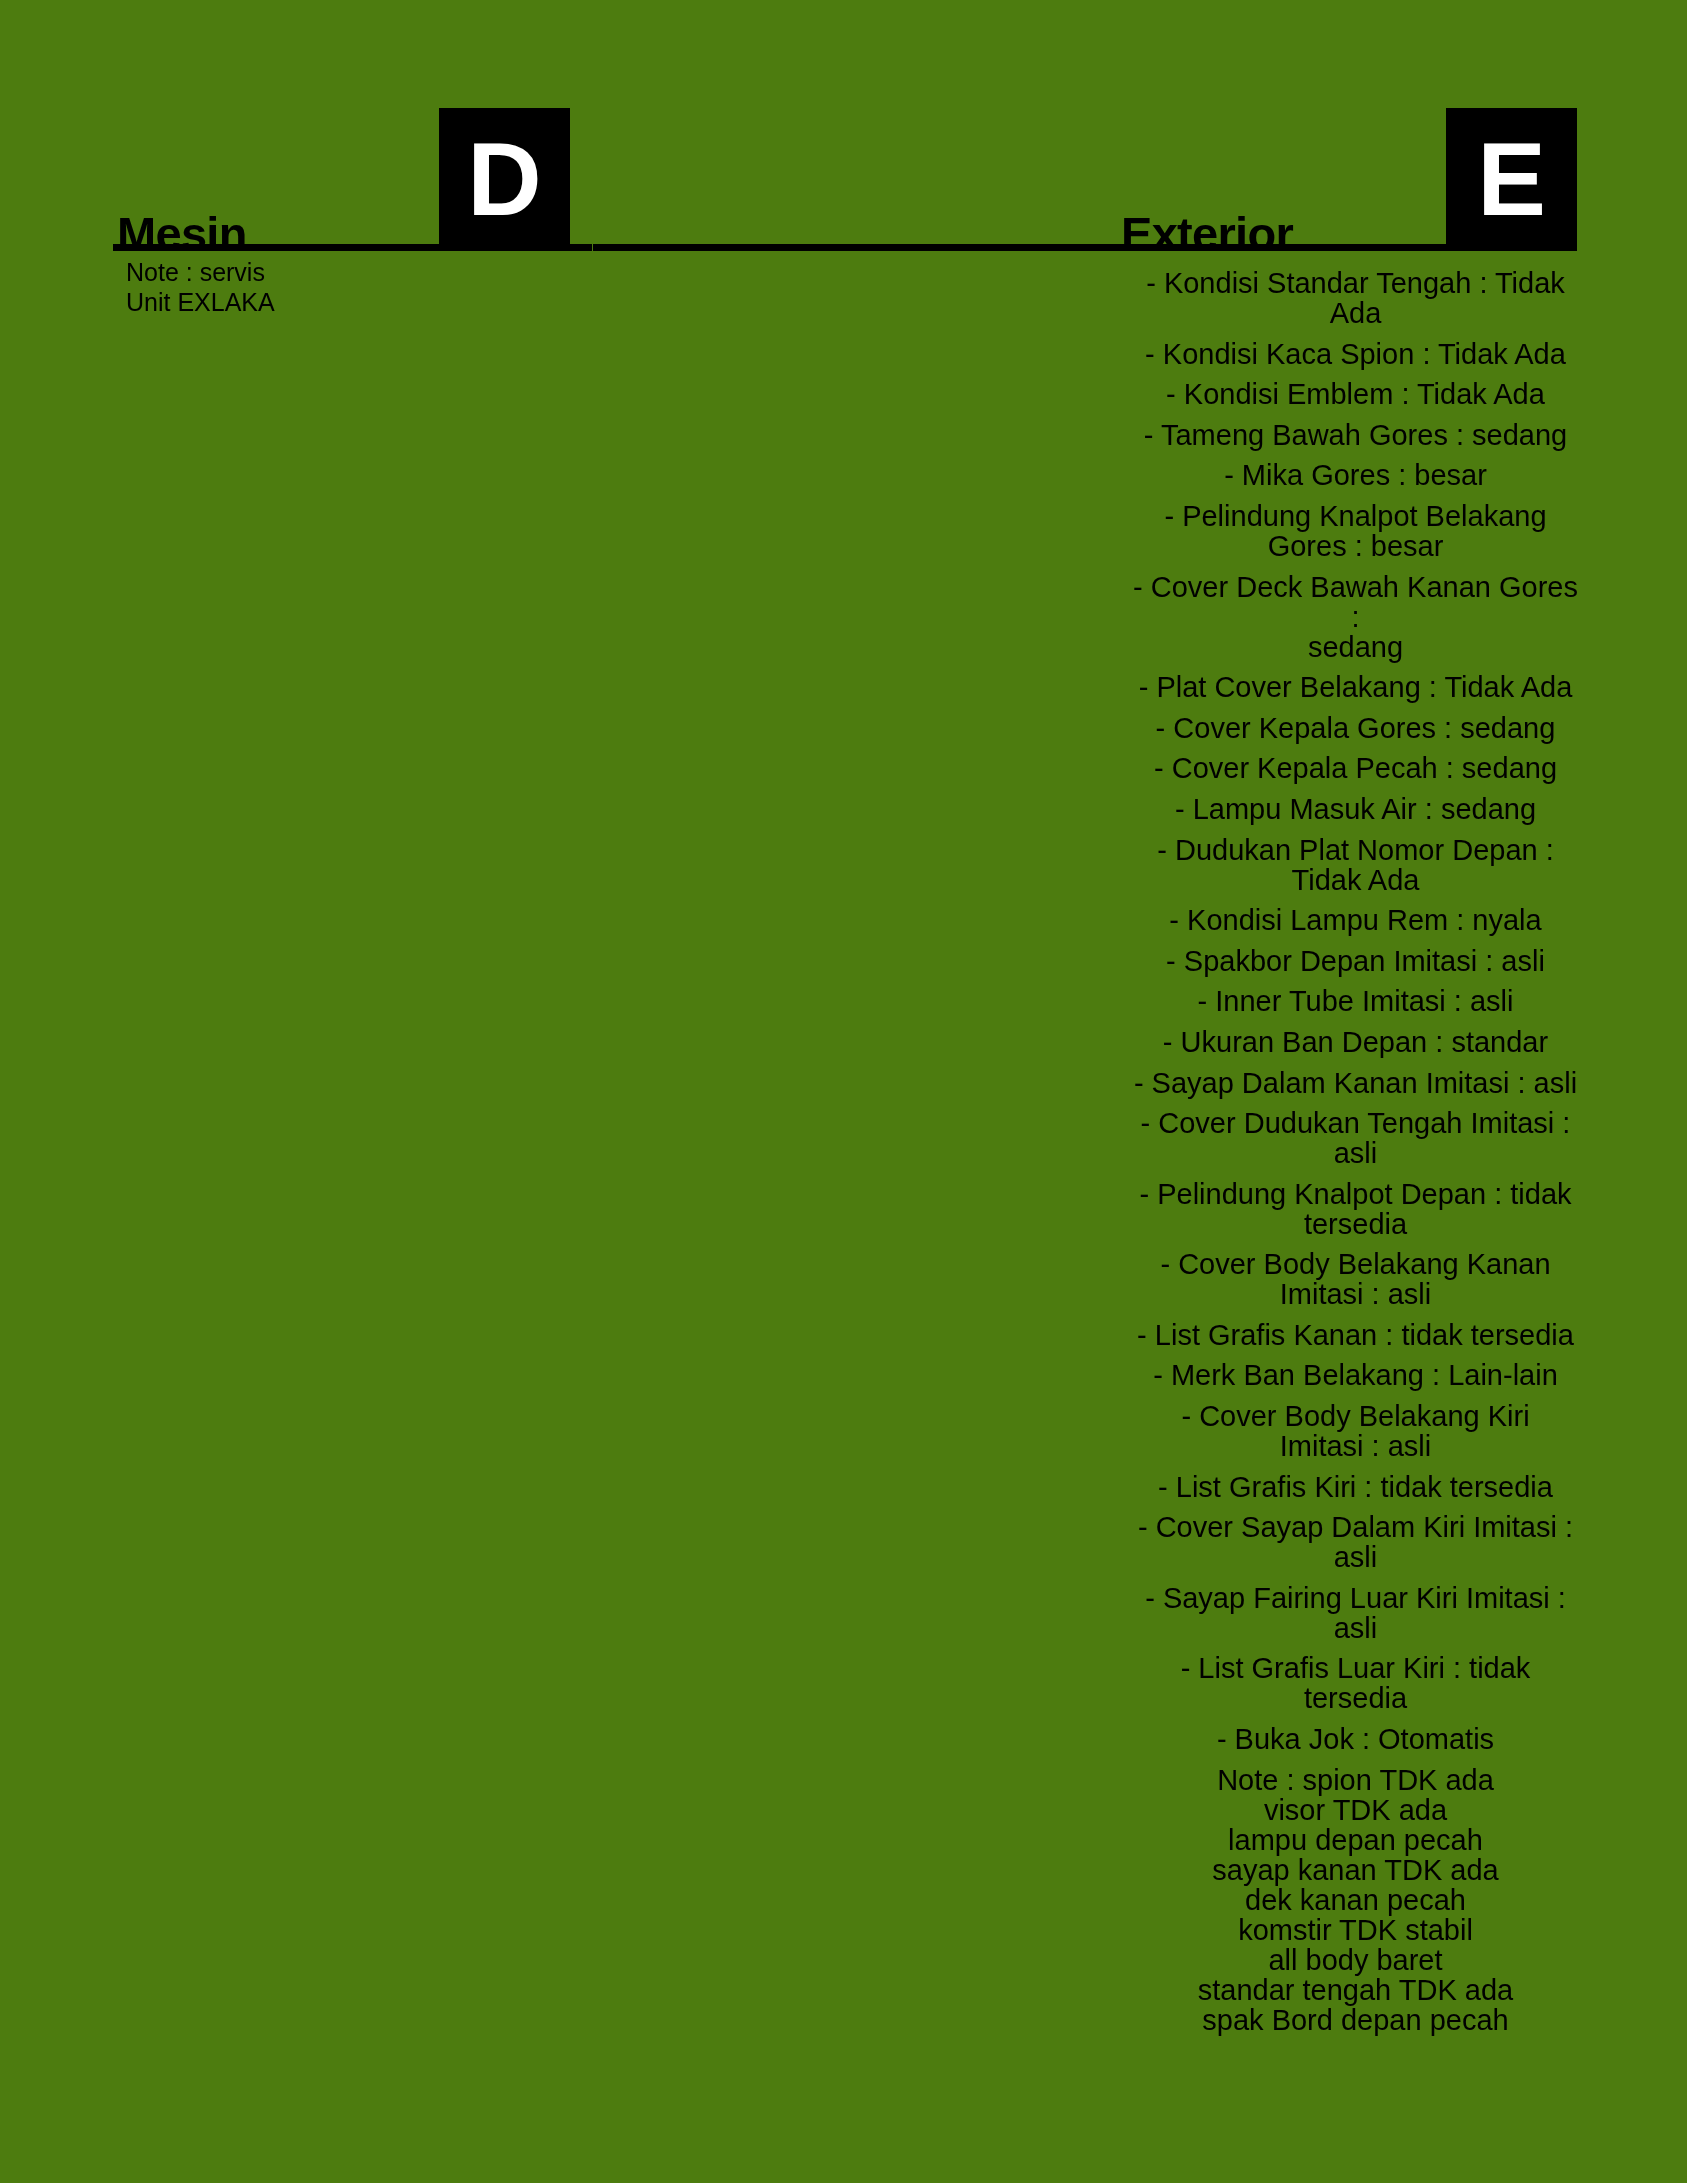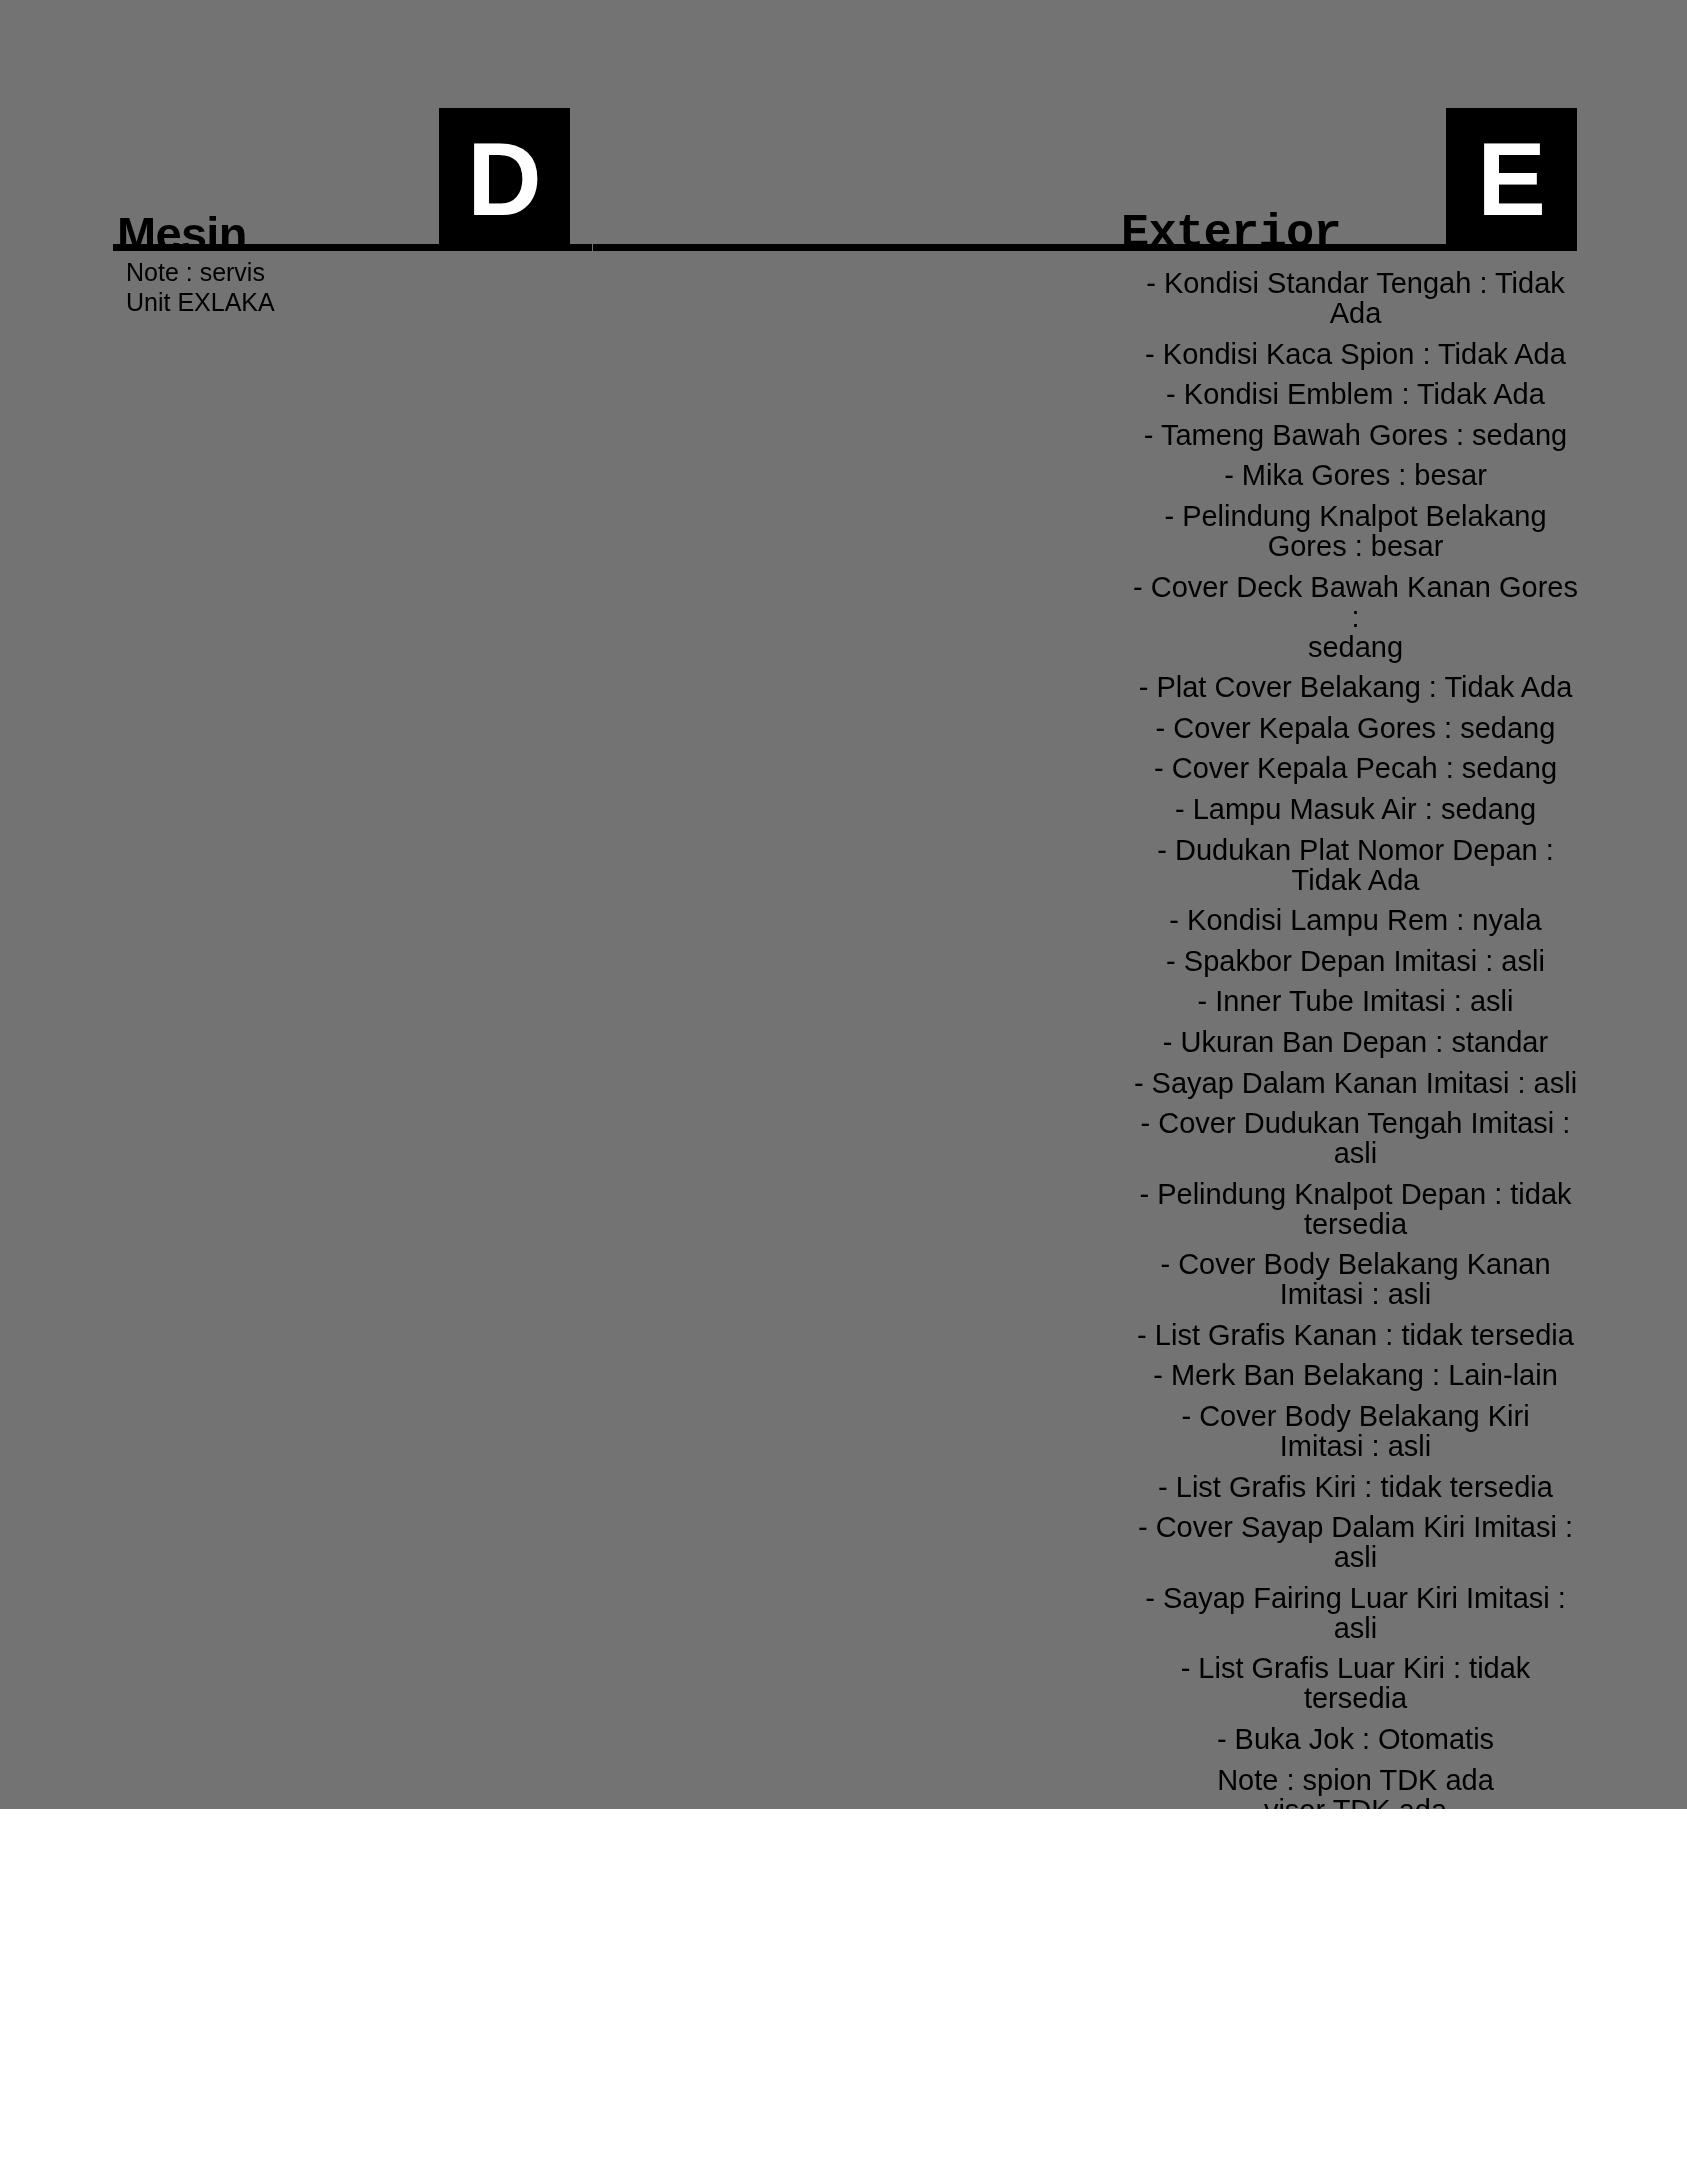--- a/index.html
+++ b/index.html
@@ -3,37 +3,37 @@
 <meta charset="utf-8">
 <style>
   html, body {
     margin: 0;
     padding: 0;
     background: #ffffff;
   }
   .page {
     position: relative;
     width: 1687px;
-    height: 1809px;
-    background: #737373;
+    height: 2183px;
+    background: #4d7c0f;
     color: #000000;
     font-family: "Liberation Sans", "DejaVu Sans", sans-serif;
     overflow: hidden;
   }
   .section-title {
     position: absolute;
     top: 179px;
     font-size: 47px;
     line-height: 47px;
     font-weight: 700;
     letter-spacing: -0.7px;
     white-space: nowrap;
   }
   #title-mesin { left: 117px; }
-  #title-exterior { left: 1121px; font-family: Liberation Mono, monospace; }
+  #title-exterior { left: 1121px; }
   .rule {
     position: absolute;
     top: 244px;
     height: 6.6px;
     background: #000000;
   }
   .rule-left  { left: 113px; width: 479px; }
   .rule-right { left: 593px; width: 984px; }
   .grade-box {
     position: absolute;

